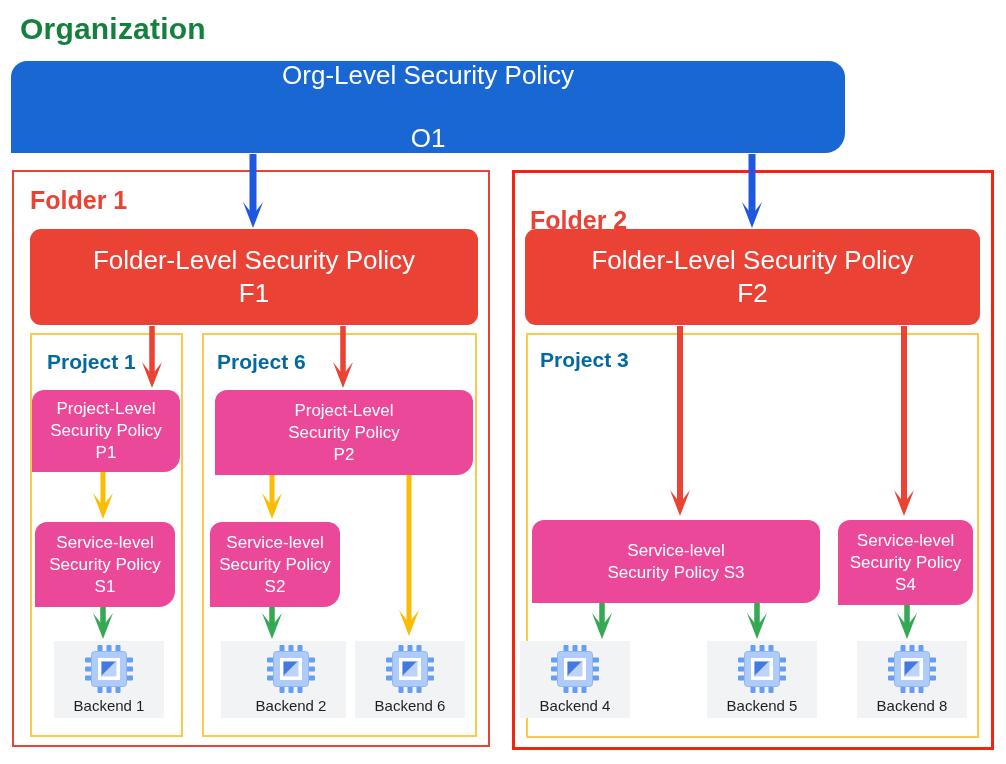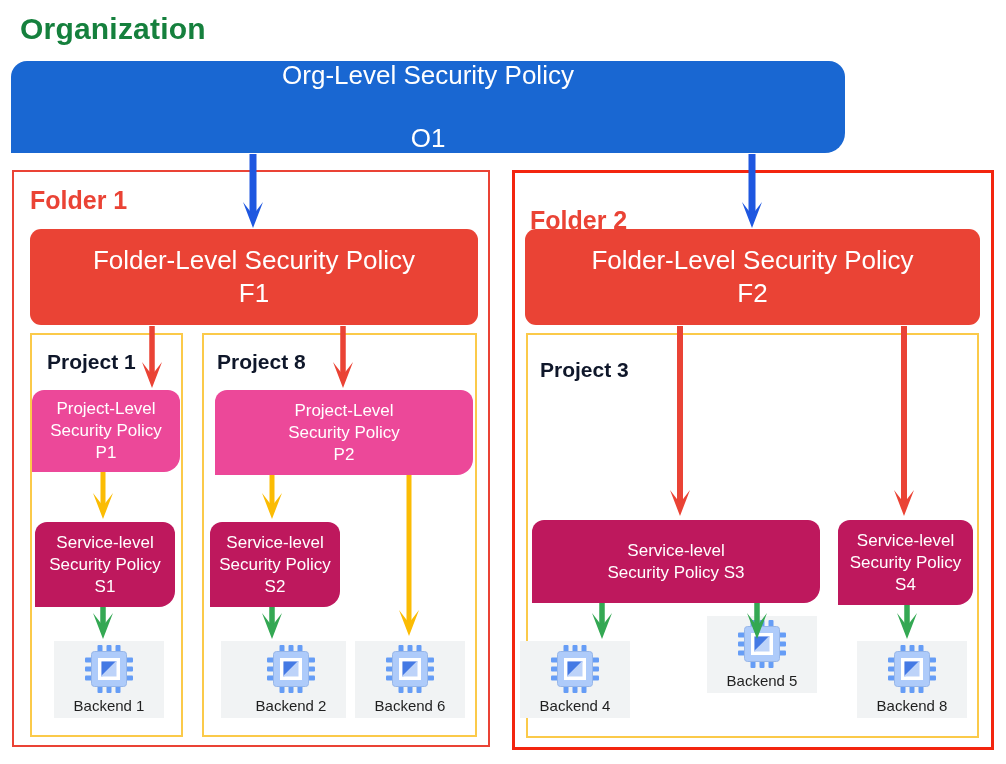--- a/index.html
+++ b/index.html
@@ -14,28 +14,28 @@
   .gbox{
     position:absolute;display:flex;flex-direction:column;align-items:center;justify-content:center;
     color:#ffffff;text-align:center;
   }
   .gbox div{white-space:nowrap;}
   .big{font-size:26px;font-weight:500;line-height:33px;border-radius:16px 16px 20px 0;}
   .small{font-size:17px;font-weight:500;line-height:22px;border-radius:12px 12px 16px 0;}
   .blue-fill{background:#1967D2;}
   .red-fill{background:#EA4335;border-radius:11px;}
   .yellow-fill{background:#ec4899;}
-  .green-fill{background:#be185d;}
+  .green-fill{background:#ec4899;}
   .frame{position:absolute;box-sizing:border-box;background:transparent;}
   .folder-frame1{border:2px solid #EA4335;}
   .folder-frame2{border:3px solid #F3250F;}
   .project-frame{border:2px solid #FBCA4A;}
   .frame-label{position:absolute;white-space:nowrap;text-align:center;}
   .folder-label{font-size:25px;font-weight:600;color:#EA4335;}
-  .project-label{font-size:21px;font-weight:600;color:#0f172a;}
+  .project-label{font-size:21px;font-weight:600;color:#0369a1;}
   .backend{
     position:absolute;width:110px;height:77px;background:#F1F3F4;
     display:flex;flex-direction:column;align-items:center;justify-content:flex-start;
   }
   .backend .chip-slot{width:50px;height:50px;margin-top:3px;}
   .backend .blabel{font-size:15px;font-weight:500;color:#1F1F1F;margin-top:3px;white-space:nowrap;}
   #arrows{position:absolute;left:0;top:0;pointer-events:none;}
 </style>
 </head>
 <body>
@@ -60,22 +60,22 @@
   </div>
   <div class="gbox big red-fill" style="left:525px;top:229px;width:455px;height:96px;">
     <div>Folder-Level Security Policy</div>
     <div>F2</div>
   </div>
 
   <div class="frame project-frame" style="left:30px;top:333px;width:153px;height:404px;"></div>
   <div class="frame project-frame" style="left:202px;top:333px;width:275px;height:404px;"></div>
   <div class="frame project-frame" style="left:526px;top:333px;width:453px;height:405px;"></div>
   <div class="frame-label project-label" style="left:47px;top:350px;">Project 1</div>
-  <div class="frame-label project-label" style="left:217px;top:350px;">Project 8</div>
-  <div class="frame-label project-label" style="left:540px;top:358px;">Project 3</div>
+  <div class="frame-label project-label" style="left:217px;top:350px;">Project 6</div>
+  <div class="frame-label project-label" style="left:540px;top:348px;">Project 3</div>
 
   <div class="gbox small yellow-fill" style="left:32px;top:390px;width:148px;height:82px;">
     <div>Project-Level</div>
     <div>Security Policy</div>
     <div>P1</div>
   </div>
   <div class="gbox small yellow-fill" style="left:215px;top:390px;width:258px;height:85px;">
     <div>Project-Level</div>
     <div>Security Policy</div>
     <div>P2</div>
@@ -198,21 +198,21 @@
     </g>
     <rect x="7.5" y="7.5" width="35" height="35" rx="3" fill="#AECBFA" stroke="#97B6E8" stroke-width="1"></rect>
     <rect x="14" y="14" width="22" height="22" fill="#FFFFFF"></rect>
     <rect x="17.5" y="17.5" width="15" height="15" fill="#BDD3F9"></rect>
     <path d="M17.5 17.5 L32.5 17.5 L17.5 32.5 Z" fill="#4479E4"></path>
     <path d="M32.5 17.5 L17.5 32.5" stroke="#BDD3F9" stroke-width="1.2" fill="none"></path>
   </svg>
 </div>
     <div class="blabel">Backend 4</div>
   </div>
-  <div class="backend" style="left:707px;top:616px;">
+  <div class="backend" style="left:707px;top:641px;">
     <div class="chip-slot">
   <svg viewBox="0 0 50 50" width="50" height="50">
     <g fill="#669DF6">
       <rect x="13.5" y="1" width="5" height="8" rx="1"></rect>
             <rect x="22.5" y="1" width="5" height="8" rx="1"></rect>
             <rect x="31.5" y="1" width="5" height="8" rx="1"></rect>
       <rect x="13.5" y="41" width="5" height="8" rx="1"></rect>
             <rect x="22.5" y="41" width="5" height="8" rx="1"></rect>
             <rect x="31.5" y="41" width="5" height="8" rx="1"></rect>
       <rect x="1" y="13.5" width="8" height="5" rx="1"></rect>

